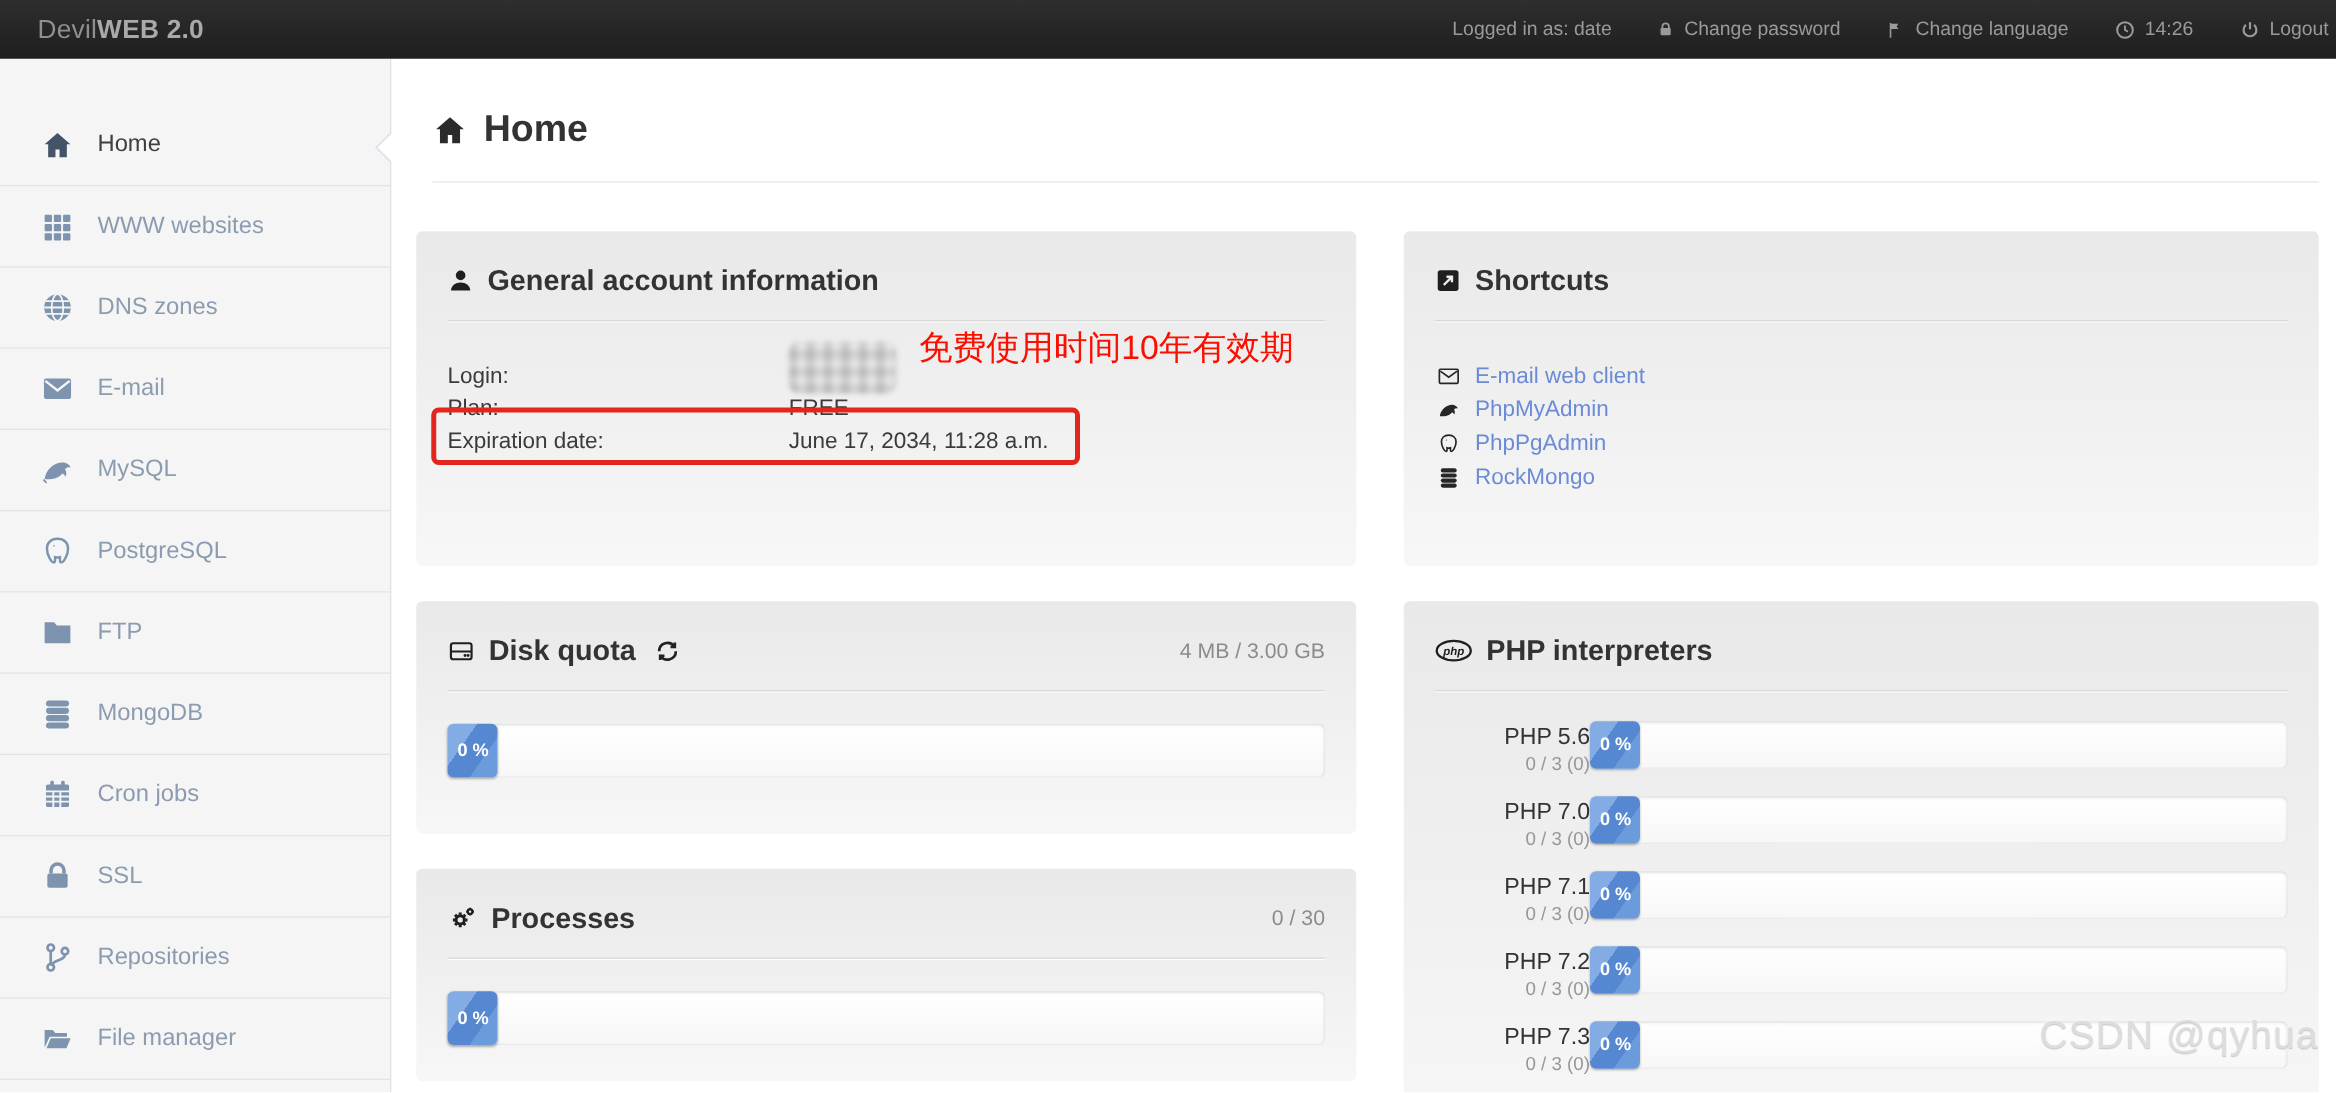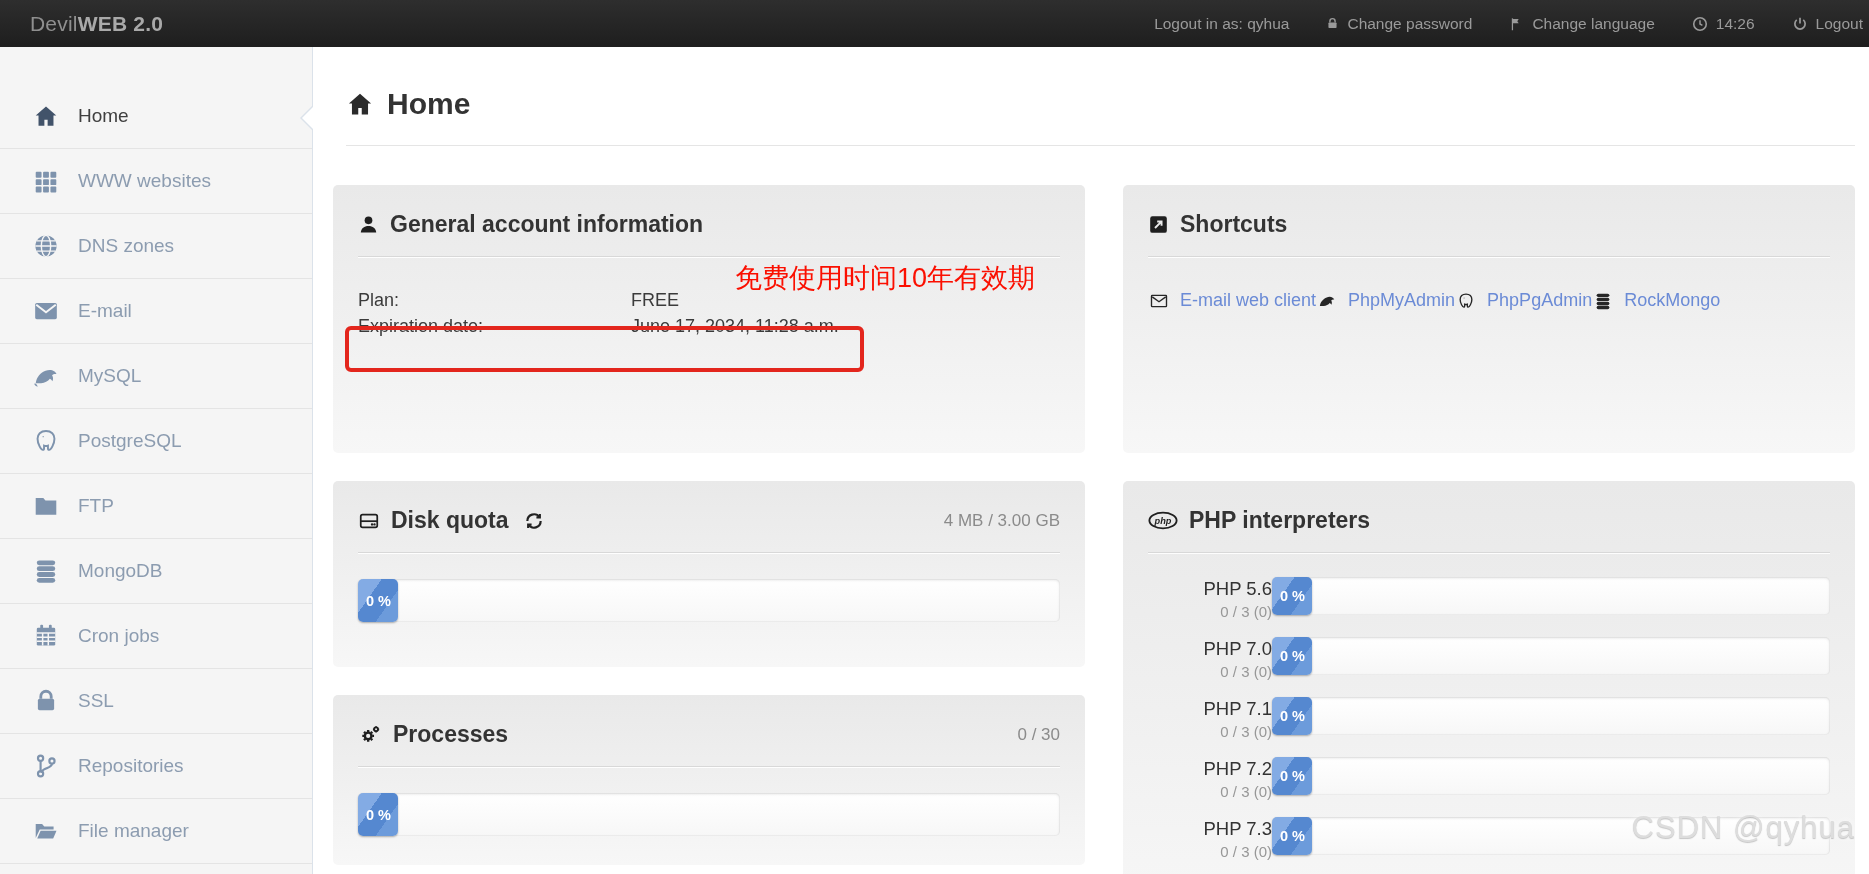--- a/index.html
+++ b/index.html
@@ -74,21 +74,21 @@
     background:
       repeating-linear-gradient(0deg,#dcdcdc 0 7px,#f0f0f0 7px 14px),
       repeating-linear-gradient(90deg,#d9d9d9 0 7px,#f2f2f2 7px 14px);
     background-blend-mode:multiply;filter:blur(2px);}
   .red-box{position:absolute;left:-13px;top:39px;width:519px;height:46px;
     border:4px solid #e3261d;border-radius:6px;box-sizing:border-box;pointer-events:none;}
   .annotation{position:absolute;left:402px;top:76px;font-size:27px;line-height:34px;
     color:#fb0f00;white-space:nowrap;}
 
   
-  .sc-links{margin:30px 25px 0;display:flex;}
+  .sc-links{margin:30px 25px 0;display:flex;flex-direction:column;}
   .sc-link{display:flex;align-items:center;gap:11px;height:27px;font-size:18px;
     color:#6b8bd6;text-decoration:none;cursor:pointer;}
   .sc-icon{width:21px;display:flex;justify-content:center;color:#262626;flex:none;}
   .sc-icon svg{width:18px;height:18px;}
 
   
   .bar-wrap{margin:26px 25px 0;}
   .bar{height:43px;background:linear-gradient(#fff,#f7f7f7);border-radius:5px;position:relative;
     box-shadow:inset 0 1px 3px rgba(0,0,0,.13), inset 0 0 0 1px rgba(0,0,0,.03);}
   .bar.sm{height:38px;}
@@ -109,21 +109,21 @@
   .watermark{position:absolute;right:14px;top:810px;font-size:31px;color:#dddddd;
     letter-spacing:1px;z-index:9;
     text-shadow:0 1px 1px rgba(130,130,130,.45),0 0 8px rgba(255,255,255,.85);}
 </style>
 </head>
 <body>
 
 <div class="topbar">
   <div class="brand"><span>Devil</span><b>WEB 2.0</b></div>
   <div class="top-right">
-    <span class="top-item static">Logout in as: qyhua</span>
+    <span class="top-item static">Logged in as: date</span>
     <a class="top-item">
       <span>
           <svg width="13" height="15" viewBox="0 0 24 24">
             <path d="M7.2 10V7.8a4.8 4.8 0 0 1 9.6 0V10" fill="none" stroke="currentColor" stroke-width="2.6"></path>
             <rect x="4.5" y="10" width="15" height="10.5" rx="1.5" fill="currentColor"></rect>
           </svg>
         </span>
       <span>Change password</span>
     </a>
     <a class="top-item">
@@ -304,20 +304,24 @@
         <span class="head-icon">
             <svg width="21" height="21" viewBox="0 0 24 24" fill="currentColor">
               <circle cx="12" cy="7.2" r="4.4"></circle>
               <path d="M3.2 21c.4-4.5 4-7.2 8.8-7.2s8.4 2.7 8.8 7.2z"></path>
             </svg>
           </span>
         <span>General account information</span>
       </div>
       <div class="p-div"></div>
       <div class="acc-rows">
+        <div class="acc-row">
+          <span class="acc-label">Login:</span>
+          <span class="login-censor"></span>
+        </div>
         <div class="acc-row">
           <span class="acc-label">Plan:</span>
           <span>FREE</span>
         </div>
         <div class="acc-row">
           <span class="acc-label">Expiration date:</span>
           <span>June 17, 2034, 11:28 a.m.</span>
         </div>
         <div class="red-box"></div>
       </div>

